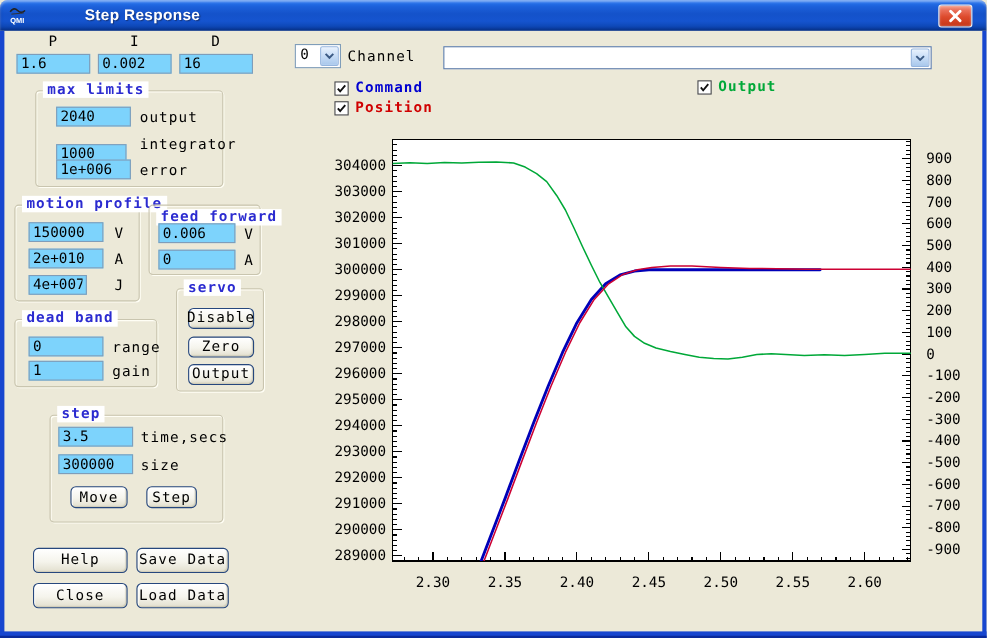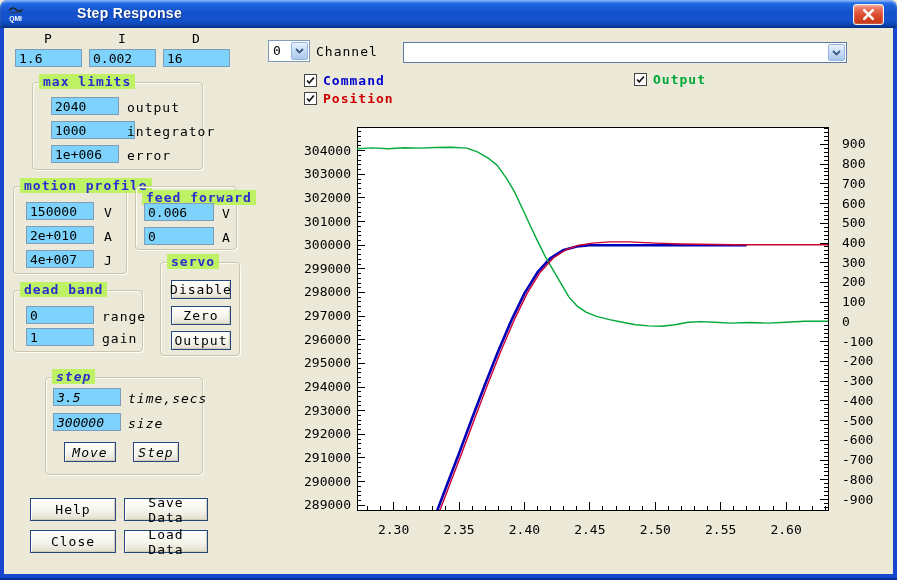--- a/index.html
+++ b/index.html
@@ -22,27 +22,27 @@
     border:1px solid #f0f0f0;
     background:linear-gradient(180deg,#f5a590 0%,#ea705a 22%,#dd4a2c 55%,#c33517 100%);
     box-shadow:inset 0 0 2px rgba(255,255,255,.55);
     display:flex;align-items:center;justify-content:center;}
   .b-left{left:0;top:28px;width:4px;height:552px;background:#1746cf;}
   .b-right{left:893px;top:28px;width:4px;height:552px;background:#1746cf;}
   .b-bottom{left:0;top:574px;width:897px;height:6px;background:#1746cf;box-shadow:inset 0 -2px 0 #0a2a9a;}
   
   .field{border:1px solid #7f9db9;background:#7dd3fc;height:18px;padding:0 3px;
     font:inherit;outline:none;}
-  .xpbtn{border:1px solid #26477d;border-radius:0;cursor:pointer;
+  .xpbtn{border:1px solid #26477d;border-radius:5px;cursor:pointer;
     background:linear-gradient(180deg,#ffffff 0%,#f5f4ec 55%,#e2dfce 100%);
     box-shadow:inset 1px 1px 0 #fff, inset -1px -1px 1px #cfccb8;
-    font:inherit;letter-spacing:1px;display:flex;align-items:center;justify-content:center;padding:8px;}
+    font:inherit;letter-spacing:1px;display:flex;align-items:center;justify-content:center;padding:0;}
   .group{border:1px solid #c9c5af;border-radius:4px;
     box-shadow:inset 1px 1px 0 #fffef5, 1px 1px 0 #fffef5;}
-  .group-title{position:absolute;top:-9px;left:6px;background:#bef264;padding:0 4px;
+  .group-title{position:absolute;top:-9px;left:6px;background:#ffffff;padding:0 4px;
     font-weight:bold;letter-spacing:1px;white-space:nowrap;}
   .row-label{white-space:nowrap;letter-spacing:1px;}
   .cb{width:13px;height:13px;background:#fff;border:1px solid #444;
     display:flex;align-items:center;justify-content:center;cursor:pointer;}
   .cblabel{font-weight:bold;letter-spacing:1px;white-space:nowrap;cursor:default;}
   .combo{border:1px solid #7f9db9;background:#fff;cursor:pointer;}
   .combo-value{position:absolute;left:4px;top:2px;}
   .arrow-btn{position:absolute;top:1px;bottom:1px;right:1px;width:15px;border-radius:2px;
     background:linear-gradient(180deg,#e9f2fd 0%,#cadef7 45%,#a9c8ec 100%);
     border:1px solid #96b5de;display:flex;align-items:center;justify-content:center;}
@@ -117,33 +117,33 @@
   <svg viewBox="0 0 13 13" width="13" height="13">
       <path d="M2.5 6.5 L5 9.5 L10.5 3" stroke="#111" stroke-width="2" fill="none"></path>
     </svg>
 </div>
 <span class="abs cblabel" style="left: 653px; top: 72px; color: rgb(0, 168, 56);">Output</span>
 
 <div class="abs group" style="left:32px;top:82px;width:171px;height:88px;">
   <span class="group-title" style="color: rgb(43, 43, 208);">max limits</span>
   <input class="abs field" style="left: 18px; top: 14px; width: 68px;" value="2040">
   <span class="abs row-label" style="left:94px;top:17px;">output</span>
-  <input class="abs field" style="left: 18px; top: 38px; width: 84px;" value="1000">
+  <input class="abs field" style="left: 18px; top: 48px; width: 64px;" value="1000">
   <span class="abs row-label" style="left:94px;top:41px;">integrator</span>
   <input class="abs field" style="left: 18px; top: 62px; width: 68px;" value="1e+006">
   <span class="abs row-label" style="left:94px;top:65px;">error</span>
 </div>
 
 <div class="abs group" style="left:13px;top:186px;width:114px;height:88px;">
   <span class="group-title" style="color: rgb(43, 43, 208);">motion profile</span>
   <input class="abs field" style="left: 12px; top: 15px; width: 68px;" value="150000">
   <span class="abs row-label" style="left:90px;top:18px;">V</span>
   <input class="abs field" style="left: 12px; top: 39px; width: 68px;" value="2e+010">
   <span class="abs row-label" style="left:90px;top:42px;">A</span>
-  <input class="abs field" style="left: 12px; top: 63px; width: 68px;" value="4e+007">
+  <input class="abs field" style="left: 12px; top: 63px; width: 53px;" value="4e+007">
   <span class="abs row-label" style="left:90px;top:66px;">J</span>
 </div>
 
 <div class="abs group" style="left:135px;top:186px;width:102px;height:64px;">
   <span class="group-title" style="color: rgb(43, 43, 208); margin-top: 12px;">feed forward</span>
   <input class="abs field" style="left: 8px; top: 16px; width: 70px;" value="0.006">
   <span class="abs row-label" style="left:86px;top:19px;">V</span>
   <input class="abs field" style="left: 8px; top: 40px; width: 70px;" value="0">
   <span class="abs row-label" style="left:86px;top:43px;">A</span>
 </div>
@@ -156,21 +156,21 @@
 </div>
 
 <div class="abs group" style="left:13px;top:290px;width:130px;height:62px;">
   <span class="group-title" style="color: rgb(43, 43, 208);">dead band</span>
   <input class="abs field" style="left: 12px; top: 15px; width: 68px;" value="0">
   <span class="abs row-label" style="left:88px;top:18px;">range</span>
   <input class="abs field" style="left: 12px; top: 37px; width: 68px;" value="1">
   <span class="abs row-label" style="left:88px;top:40px;">gain</span>
 </div>
 
-<div class="abs group" style="left:45px;top:377px;width:158px;height:98px;font-style:italic;">
+<div class="abs group" style="left:45px;top:377px;width:158px;height:98px;">
   <span class="group-title" style="color: rgb(43, 43, 208);">step</span>
   <input class="abs field" style="left: 7px; top: 10px; width: 68px;" value="3.5">
   <span class="abs row-label" style="left:82px;top:13px;">time,secs</span>
   <input class="abs field" style="left: 7px; top: 35px; width: 68px;" value="300000">
   <span class="abs row-label" style="left:82px;top:38px;">size</span>
   <button class="abs xpbtn" style="left:18px;top:64px;width:52px;height:20px;">Move</button>
   <button class="abs xpbtn" style="left:87px;top:64px;width:46px;height:20px;">Step</button>
 </div>
 
 <button class="abs xpbtn" style="left:30px;top:498px;width:86px;height:23px;">Help</button>

